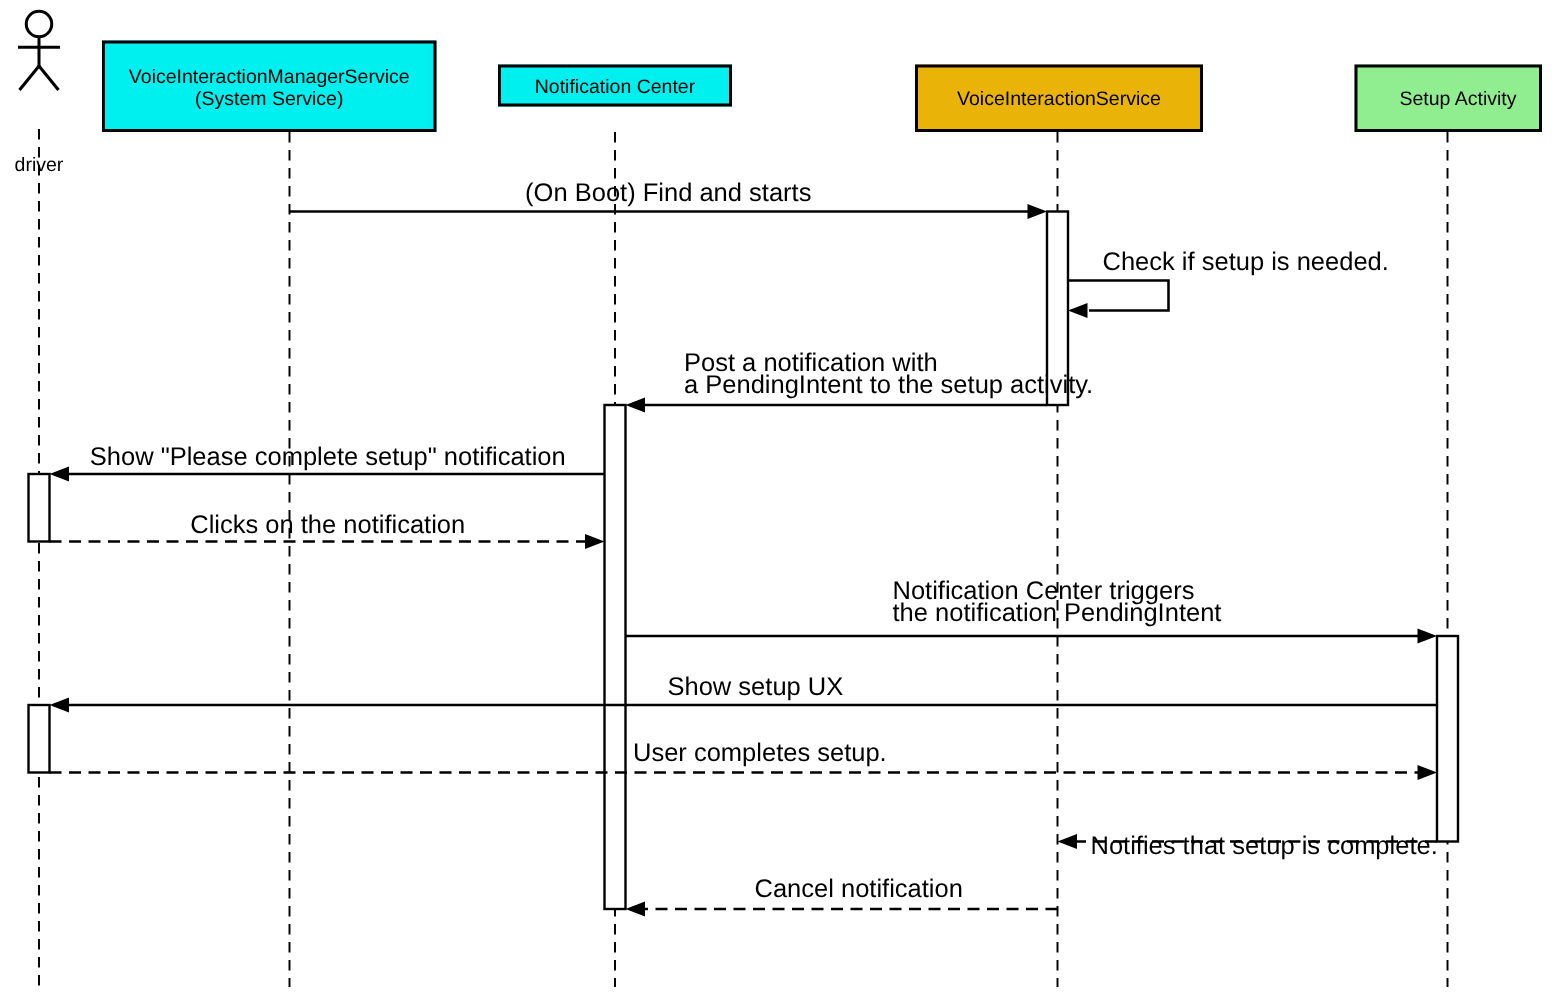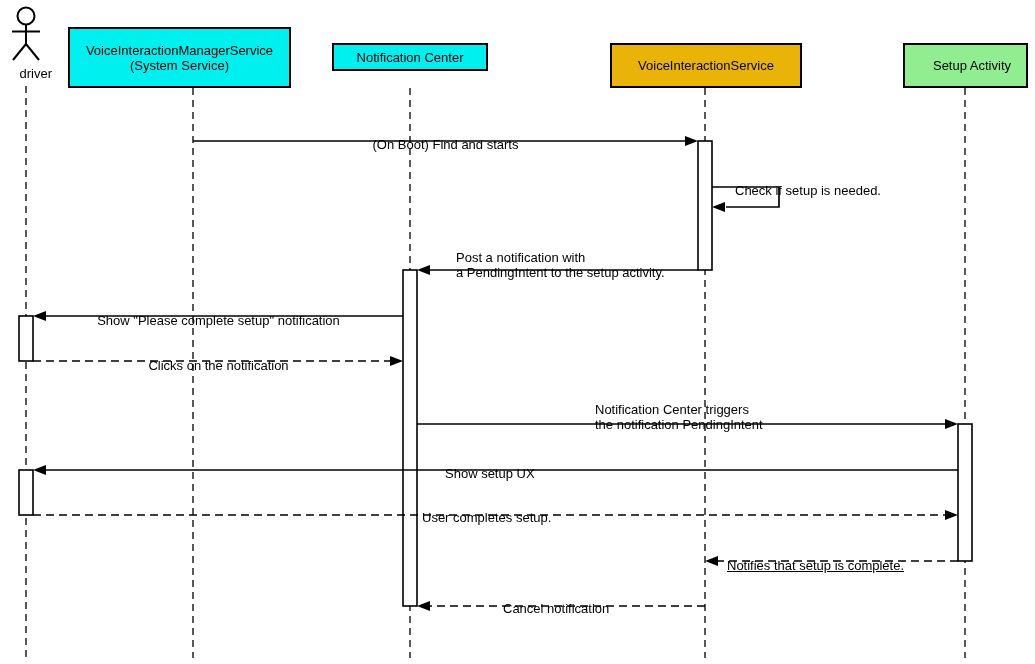--- a/index.html
+++ b/index.html
@@ -7,25 +7,25 @@
     position:relative; width:1035px; height:664px; background:#ffffff;
     font-family:"Liberation Sans", sans-serif; color:#000; overflow:hidden;
   }
   svg.layer { position:absolute; left:0; top:0; }
   .pbox {
     position:absolute; box-sizing:border-box; border:2.5px solid #000;
     display:flex; align-items:center; justify-content:center;
     text-align:center; font-size:13px; line-height:15px; white-space:pre-line;
   }
   .mlabel {
-    position:absolute; font-size:13px; line-height:15px; white-space:pre-line;margin-top:16px;
+    position:absolute; font-size:17px; line-height:15px; white-space:pre-line;
   }
   .center { text-align:center; }
   .actor-label {
-    position:absolute; font-size:13px; text-align:right;
+    position:absolute; font-size:13px; text-align:center;margin-top:36px;
   }
 </style>
 </head>
 <body>
 
 <div id="canvas">
 
   <svg class="layer" width="1035" height="664" viewBox="0 0 1035 664">
 
     <g stroke="#000" stroke-width="1.3" stroke-dasharray="7,5">
@@ -128,17 +128,17 @@
 
   <div class="mlabel" style="left:595px; top:386px;">Notification Center triggers
 the notification PendingIntent</div>
 
   <div class="mlabel center" style="left:34px; top:342px; width:369px;">Clicks on the notification</div>
 
   <div class="mlabel" style="left:445px; top:450px;">Show setup UX</div>
 
   <div class="mlabel" style="left:422px; top:494px;">User completes setup.</div>
 
-  <div class="mlabel" style="left:727px; top:542px;text-decoration:underline;">Notifies that setup is complete.</div>
+  <div class="mlabel" style="left:727px; top:556px;">Notifies that setup is complete.</div>
 
   <div class="mlabel" style="left:503px; top:585px;">Cancel notification</div>
 
 </div>
 
 </body></html>

